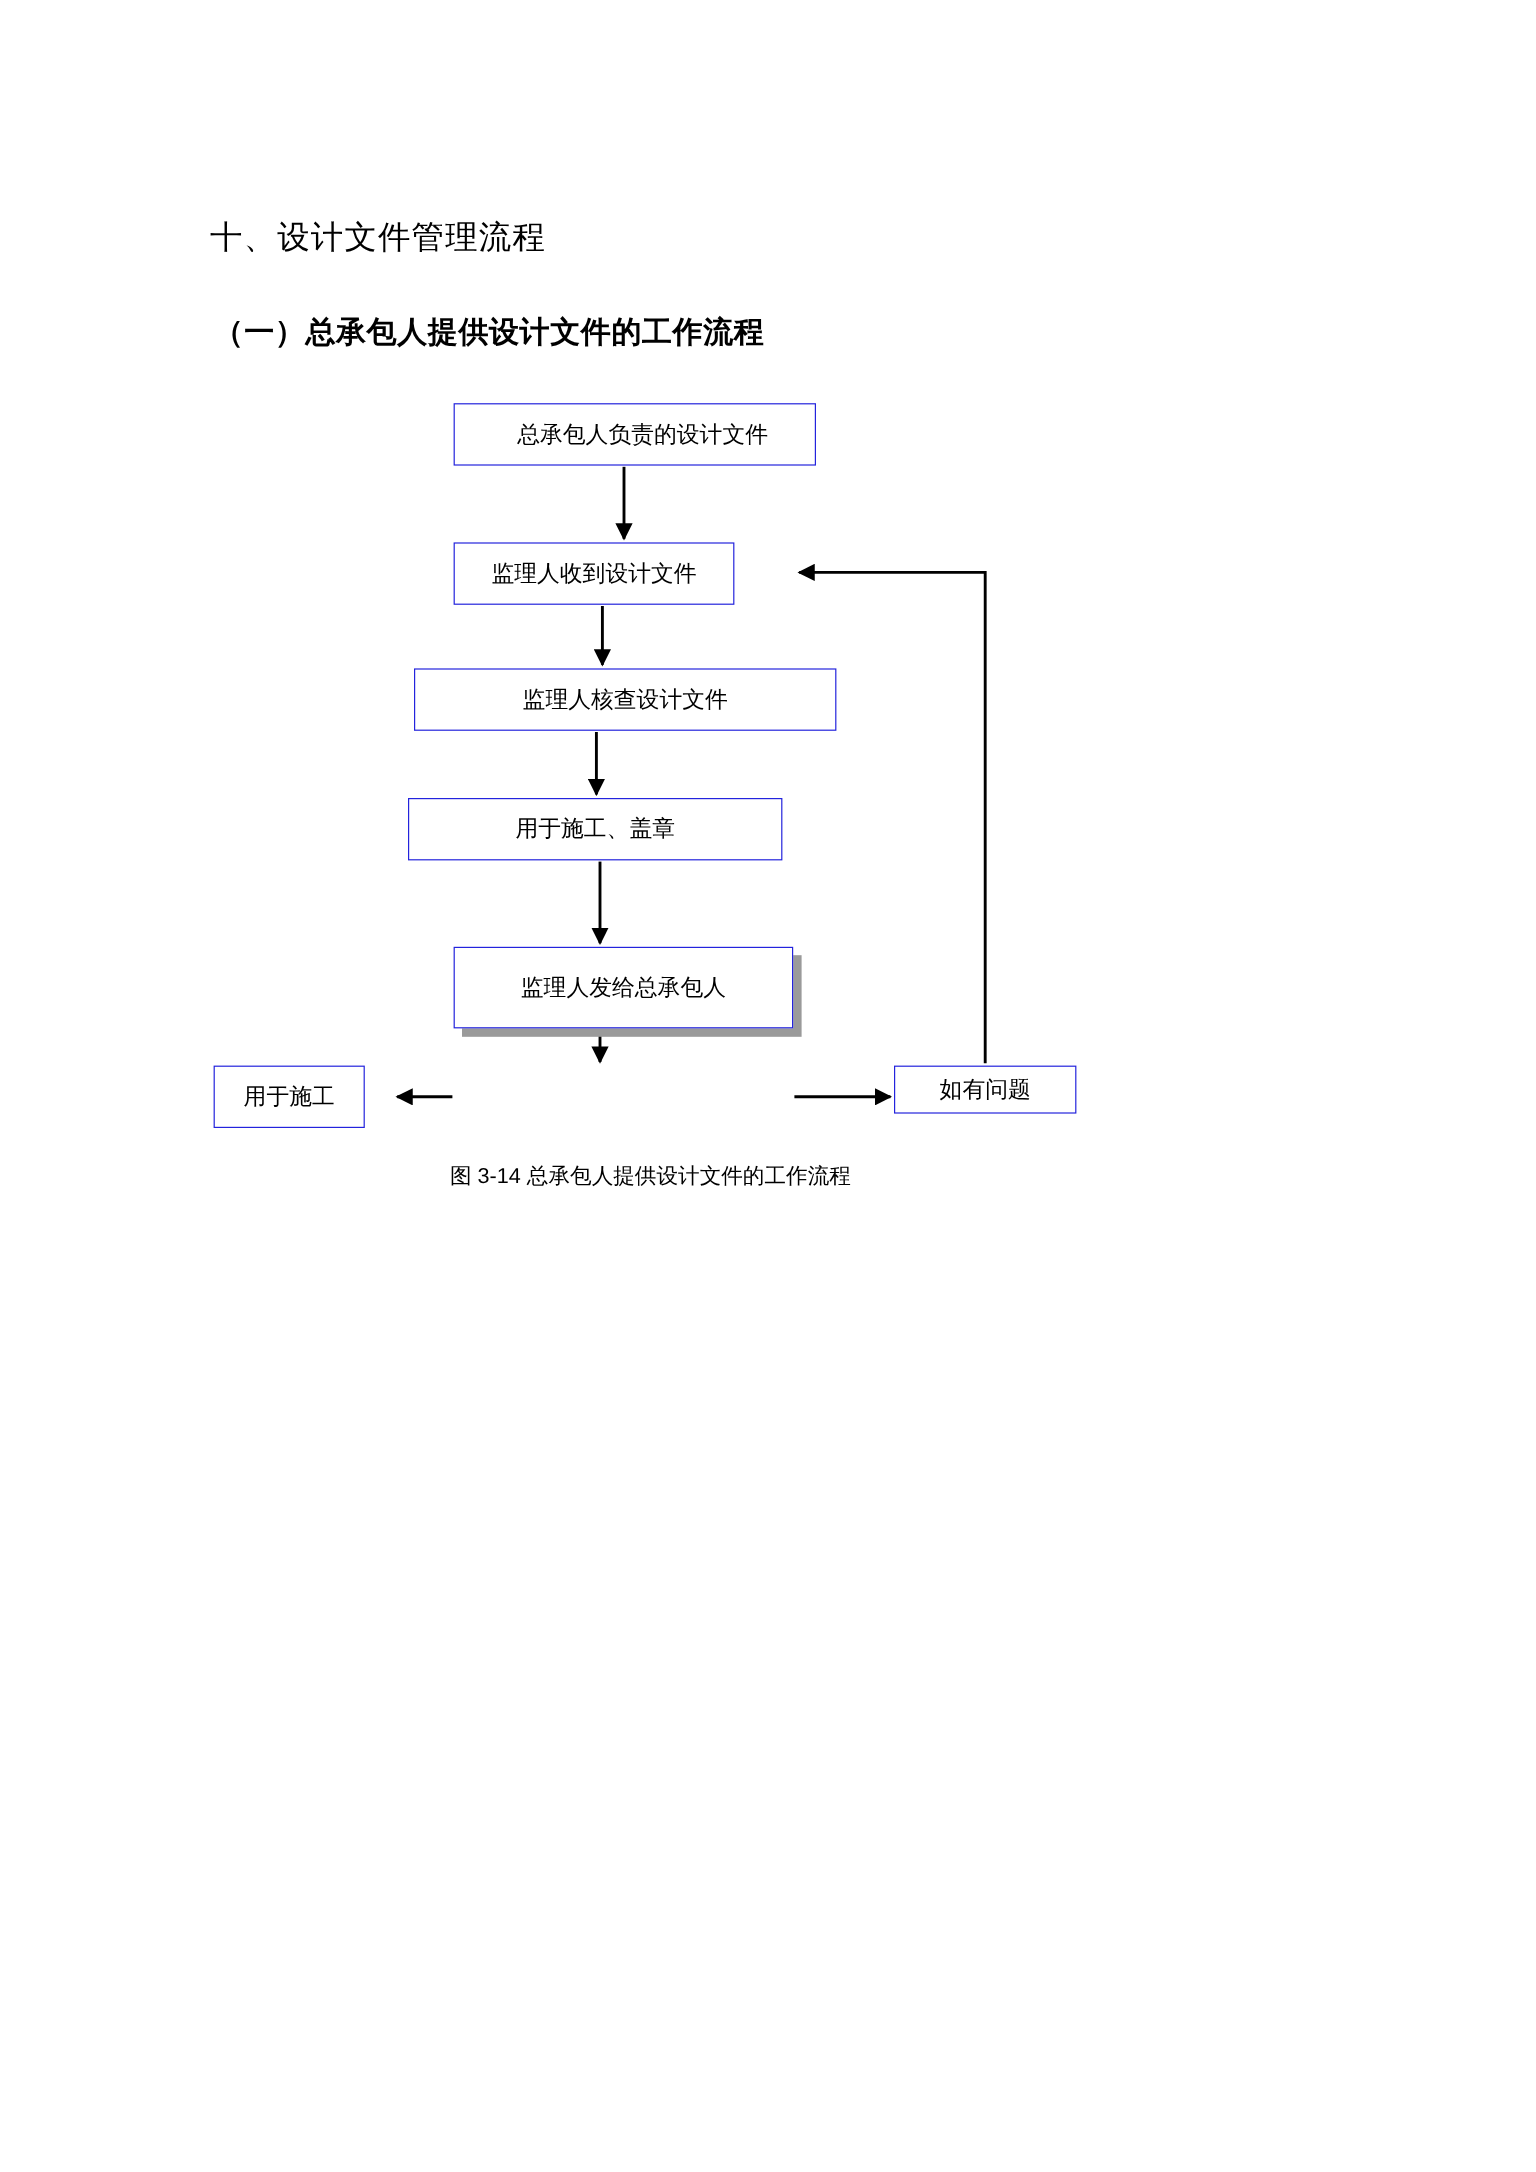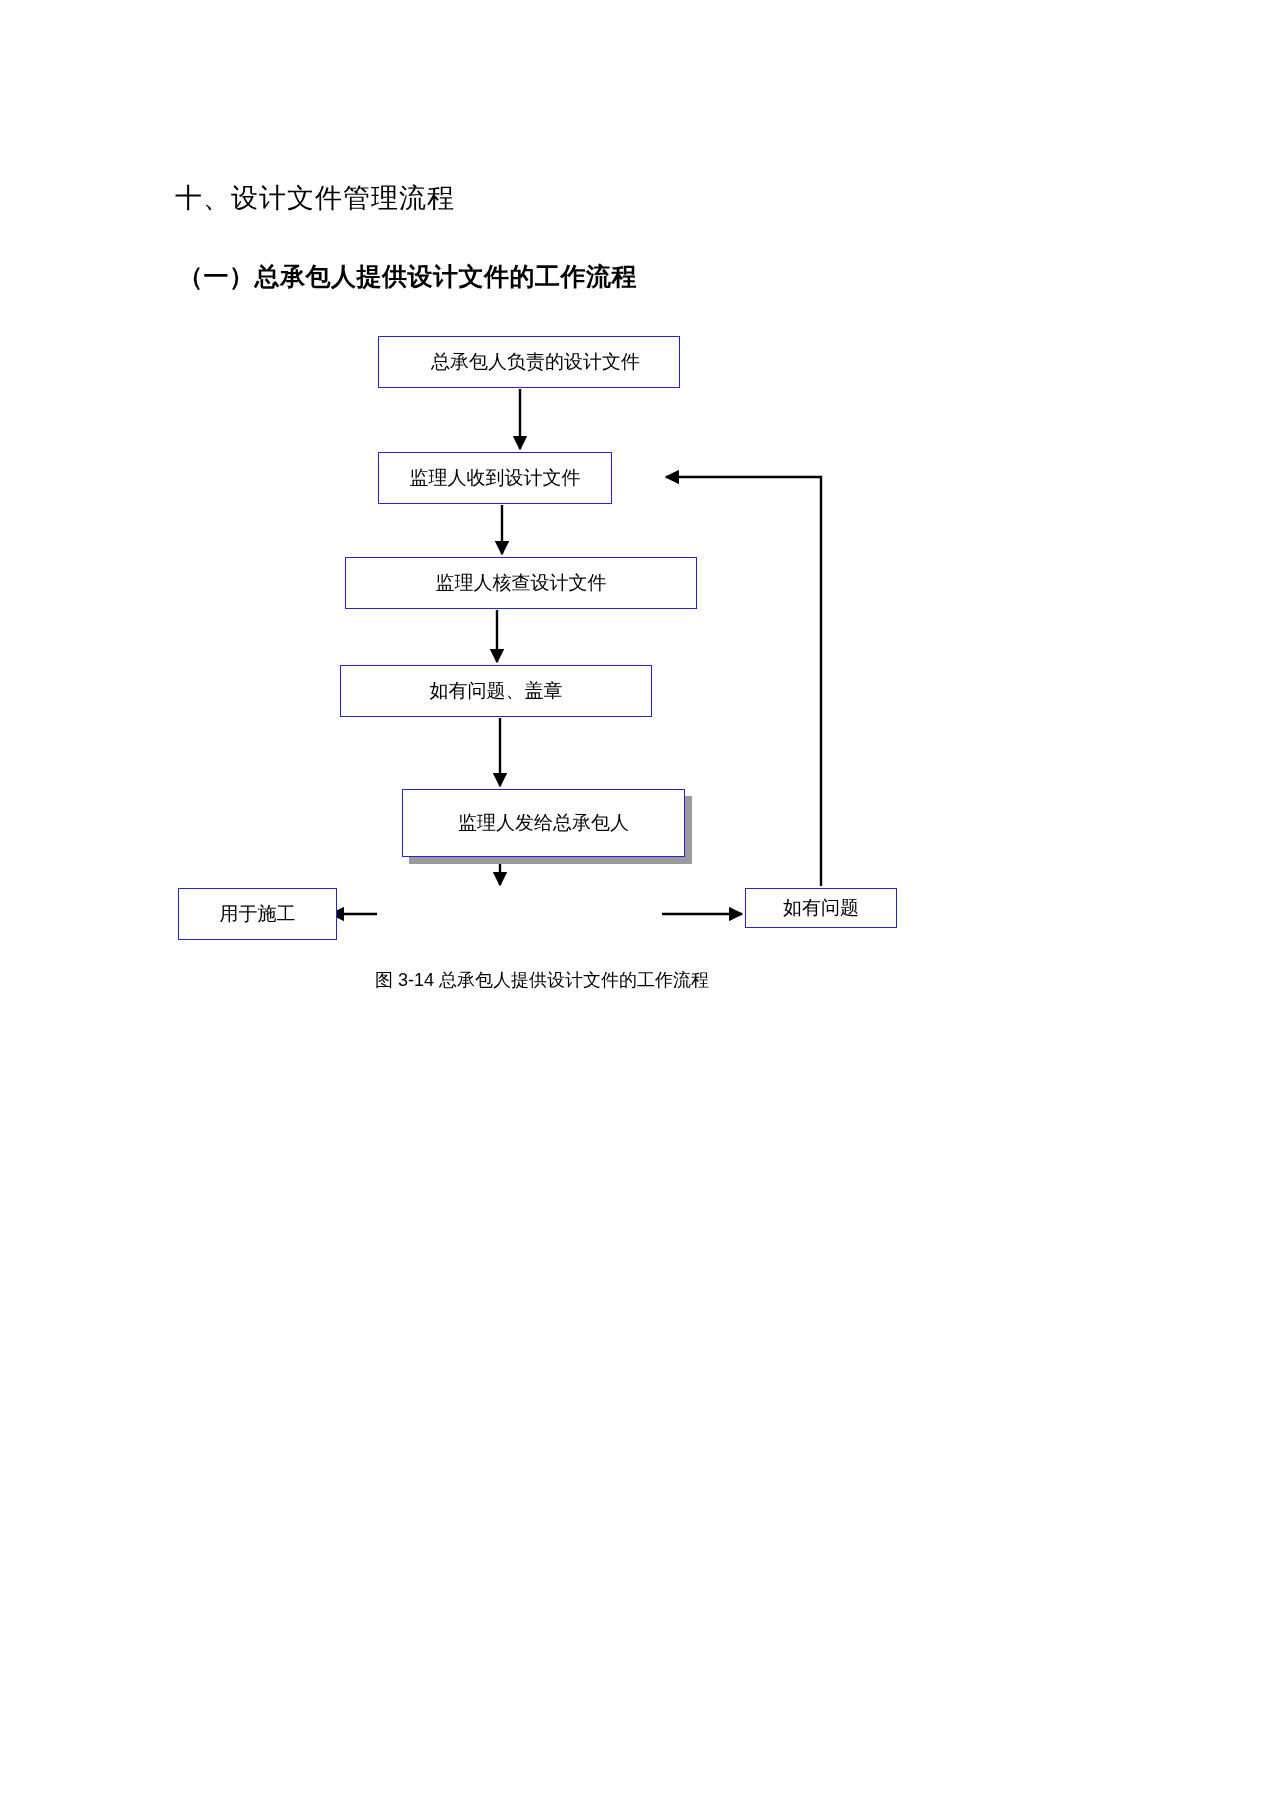--- a/index.html
+++ b/index.html
@@ -62,30 +62,29 @@
     align-items: center;
     justify-content: center;
     font-size: 19px;
     color: #000000;
     white-space: nowrap;
     z-index: 3;
   }
 
   .node.shadowed {
     box-shadow: 7px 7px 0 0 #9a9a9a;
-    margin-left: 24px;
   }
 
   
   #node-1 { left: 378px; top: 336px; width: 302px; height: 52px; padding-left: 13px; }
   #node-2 { left: 378px; top: 452px; width: 234px; height: 52px; }
   #node-3 { left: 345px; top: 557px; width: 352px; height: 52px; }
   #node-4 { left: 340px; top: 665px; width: 312px; height: 52px; }
   #node-5 { left: 378px; top: 789px; width: 283px; height: 68px; }
-  #node-6 { left: 178px; top: 888px; width: 159px; height: 52px; }
+  #node-6 { left: 178px; top: 888px; width: 126px; height: 52px; }
   #node-7 { left: 378px; top: 888px; width: 283px; height: 52px; }
   #node-8 { left: 745px; top: 888px; width: 152px; height: 40px; }
 
   .caption {
     position: absolute;
     left: 375px;
     top: 968px;
     font-size: 18px;
     color: #000000;
     white-space: nowrap;
@@ -134,21 +133,21 @@
 
       <path d="M 821 886 L 821 477 L 666 477" stroke="#000000" stroke-width="2.4" fill="none" marker-end="url(#arrow)"></path>
     </svg>
 
     <div class="node" id="node-1">总承包人负责的设计文件</div>
 
     <div class="node" id="node-2">监理人收到设计文件</div>
 
     <div class="node" id="node-3">监理人核查设计文件</div>
 
-    <div class="node" id="node-4">如有问题、盖章</div>
+    <div class="node" id="node-4">用于施工、盖章</div>
 
     <div class="node shadowed" id="node-5">监理人发给总承包人</div>
 
     <div class="node" id="node-6">用于施工</div>
 
 
     <div class="node" id="node-8">如有问题</div>
 
     <div class="caption">图 3-14 总承包人提供设计文件的工作流程</div>
 

